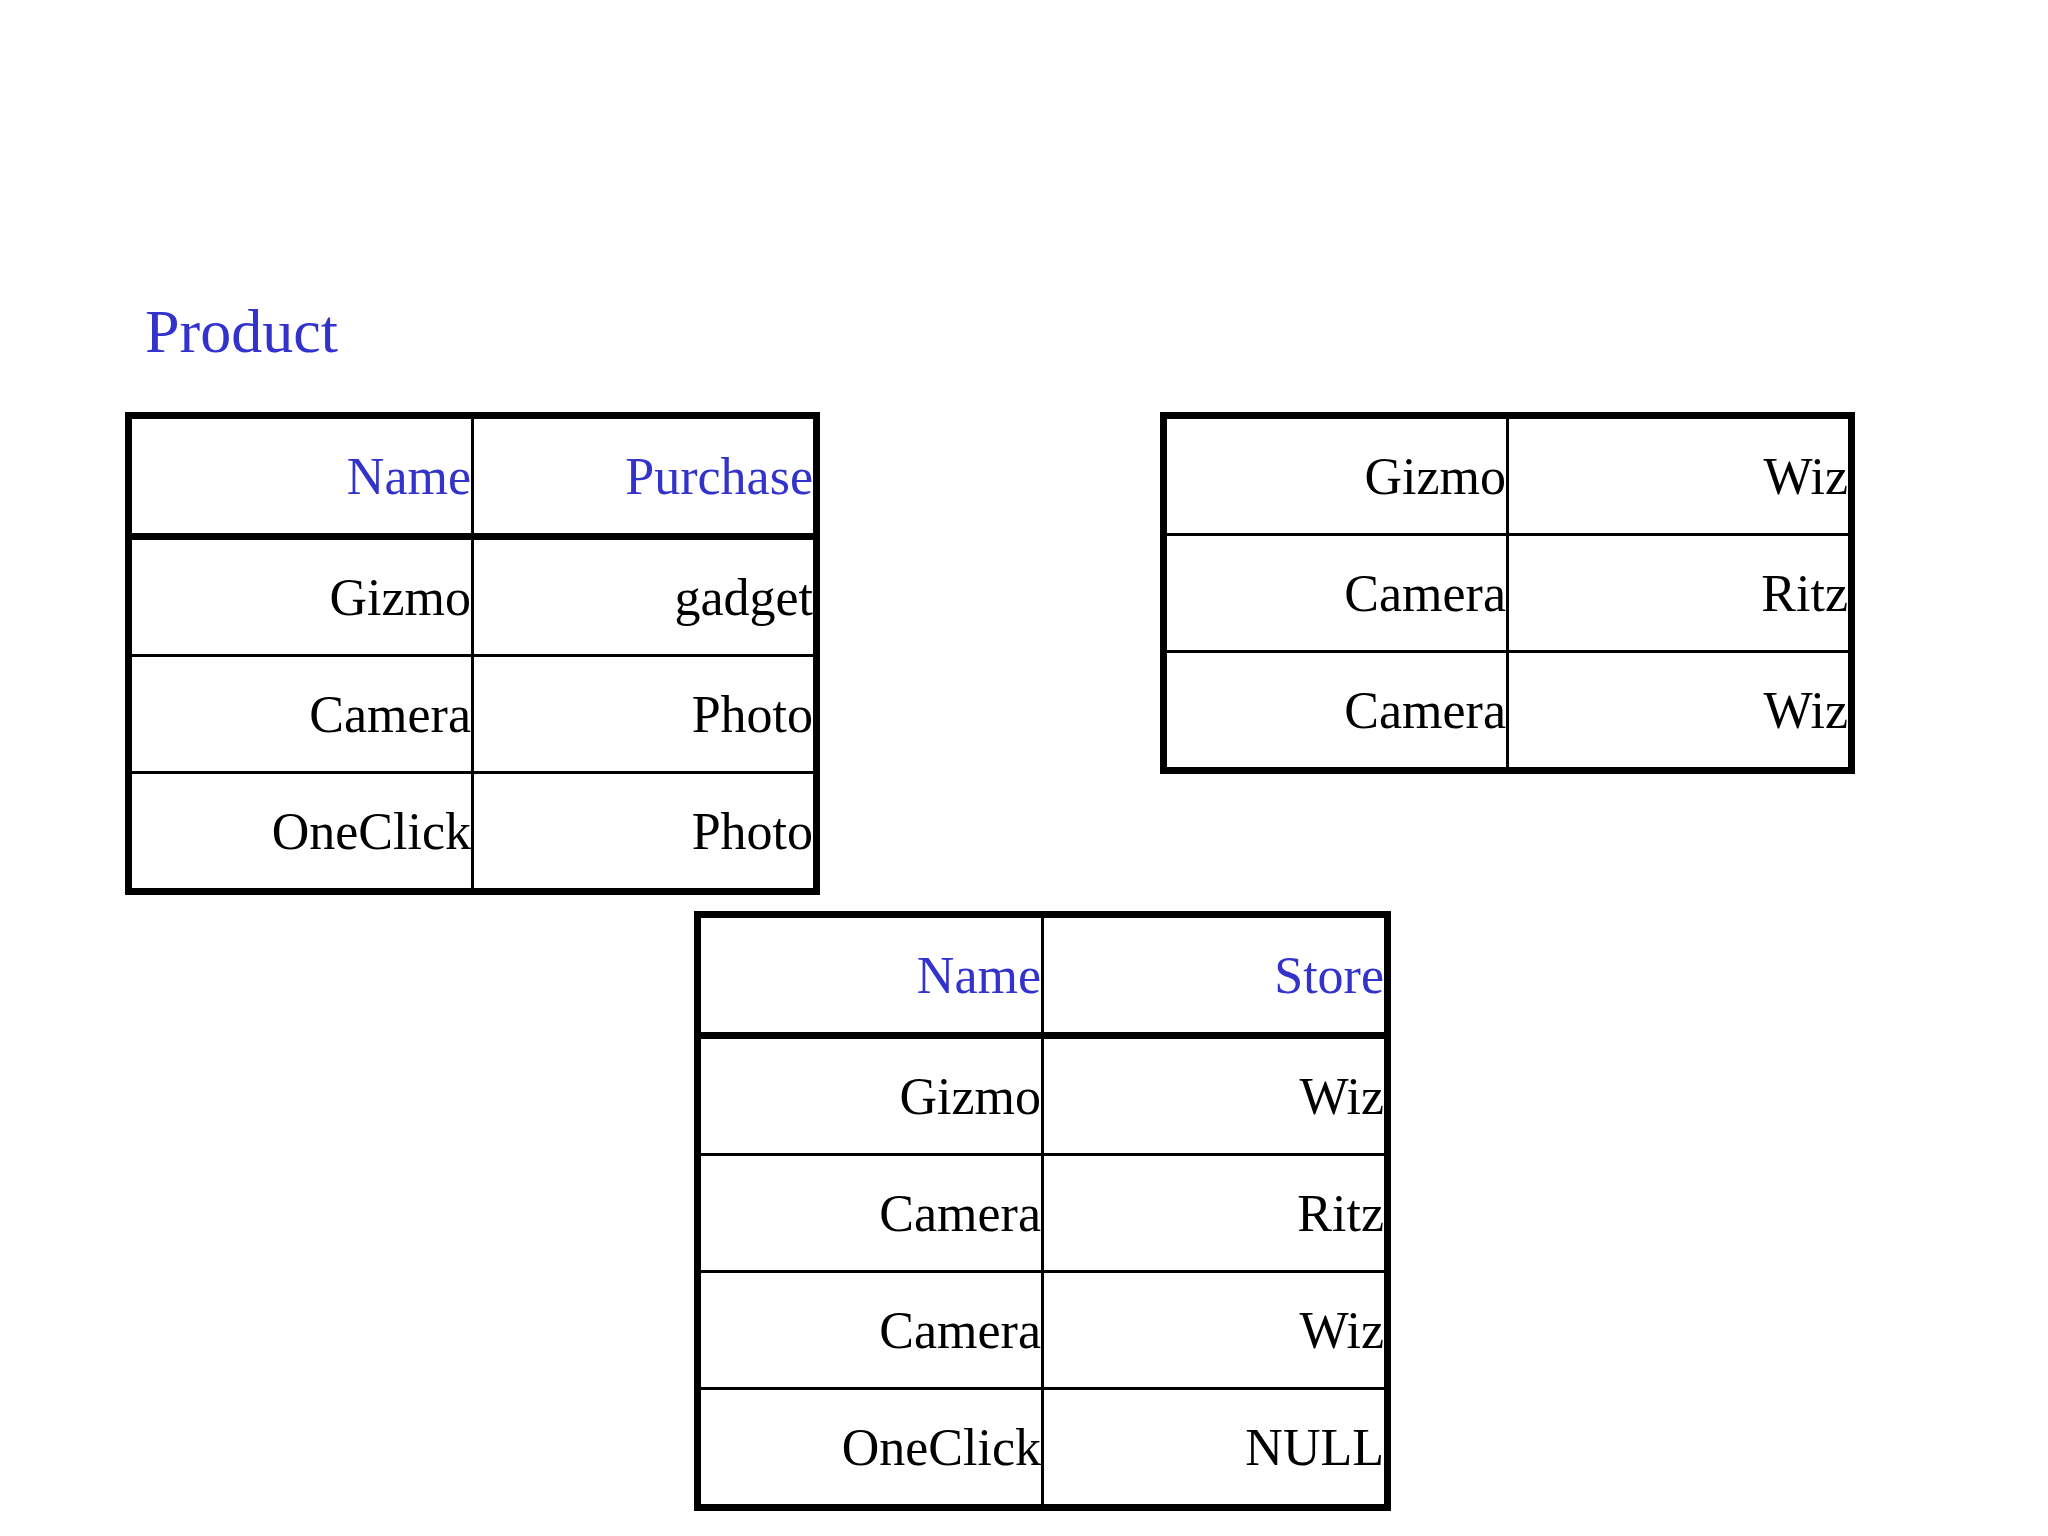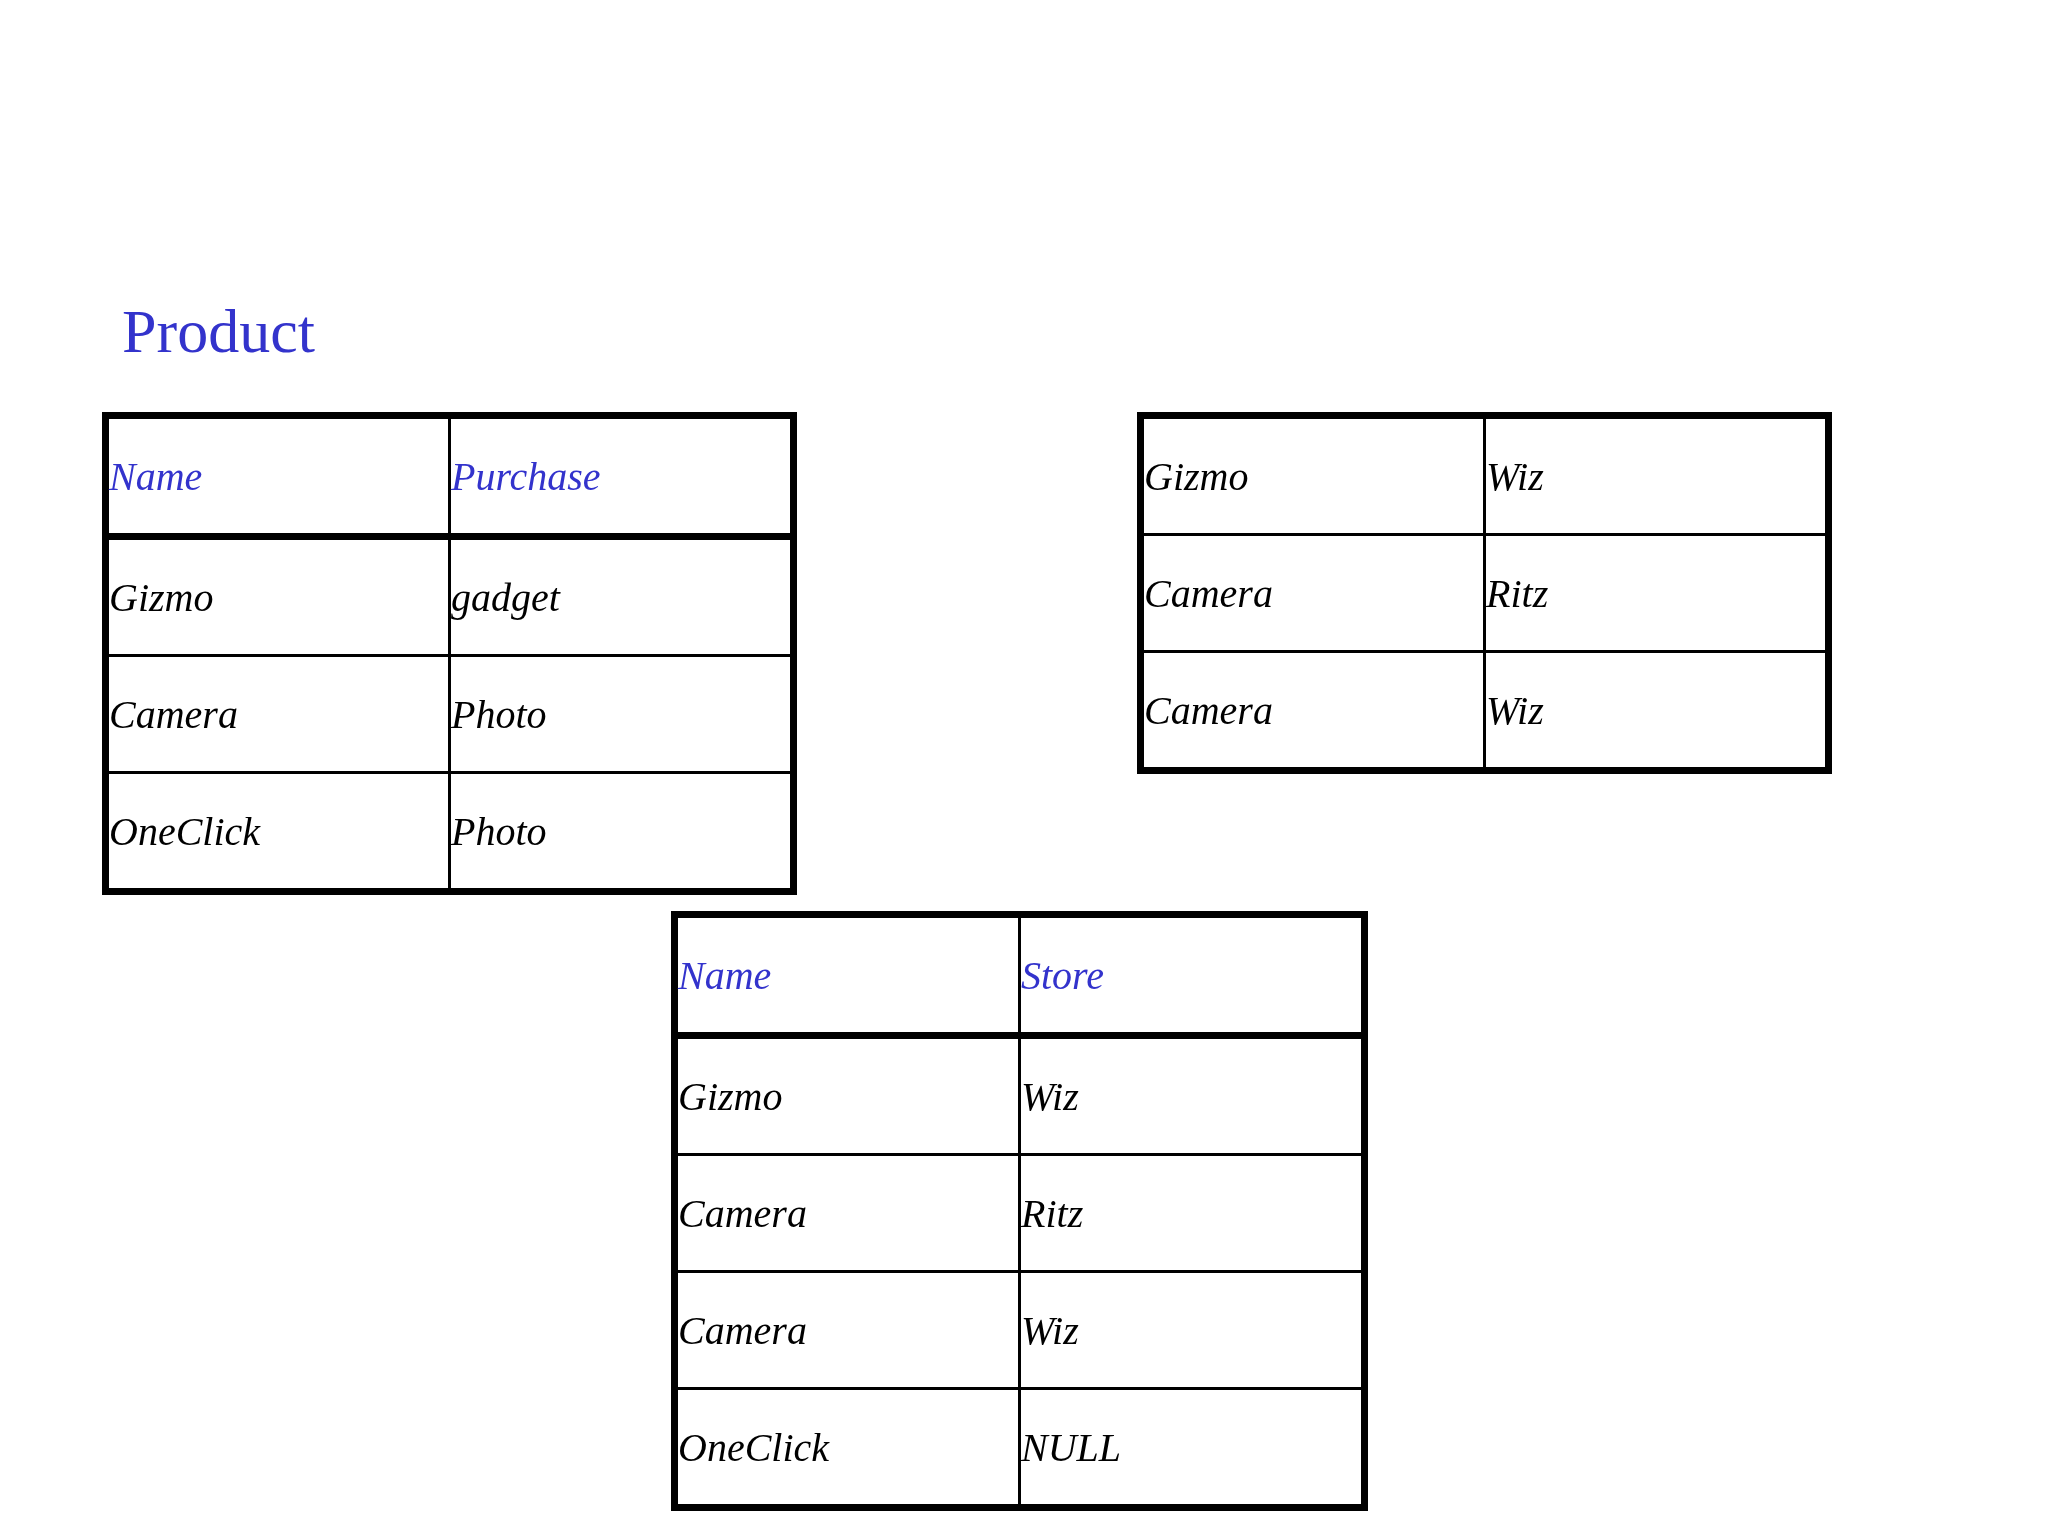--- a/index.html
+++ b/index.html
@@ -12,20 +12,21 @@
     background: #ffffff;
     font-family: "Liberation Serif", "DejaVu Serif", serif;
     overflow: hidden;
     position: relative;
   }
 
   .slide {
     position: relative;
     width: 1840px;
     height: 1536px;
+    margin-left: 23px;
   }
 
   
   .table-title {
     position: absolute;
     font-size: 62px;
     line-height: 1;
     color: #3333cc;
     font-weight: normal;
     white-space: nowrap;
@@ -36,27 +37,26 @@
   
   .relation {
     position: absolute;
     border-collapse: collapse;
     border: 7px solid #000000;
     background: #ffffff;
     table-layout: fixed;
   }
   .relation td {
     border: 3px solid #000000;
-    text-align: left;
+    text-align: right;
     vertical-align: middle;
-    font-size: 40px;
+    font-size: 52px;
     color: #000000;
     padding: 0;
     background: #ffffff;
-    font-style: italic;
   }
   .relation tr.header-row td {
     color: #3333cc;
     border-bottom: 7px solid #000000;
   }
   .relation tr.header-row td,
   .relation tr.data-row td {
     height: 114px;
   }
   .cell-null {

